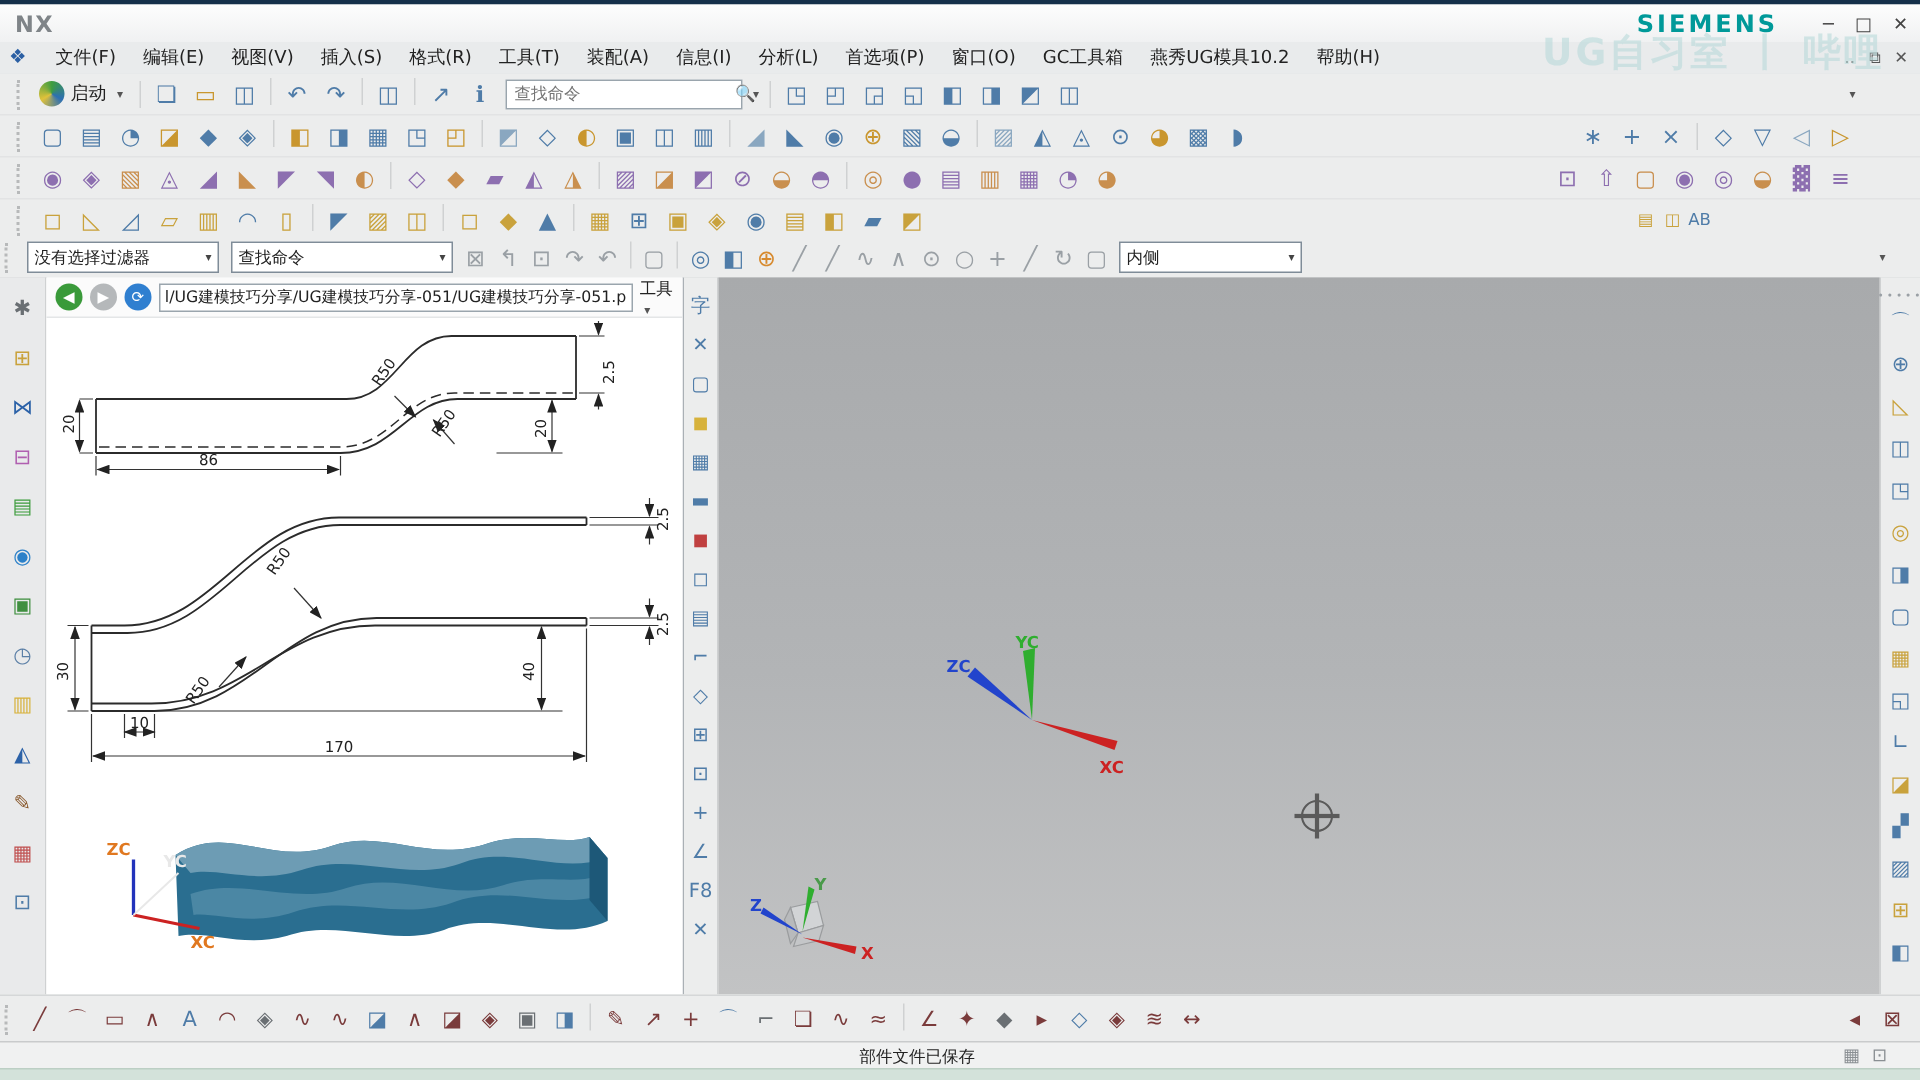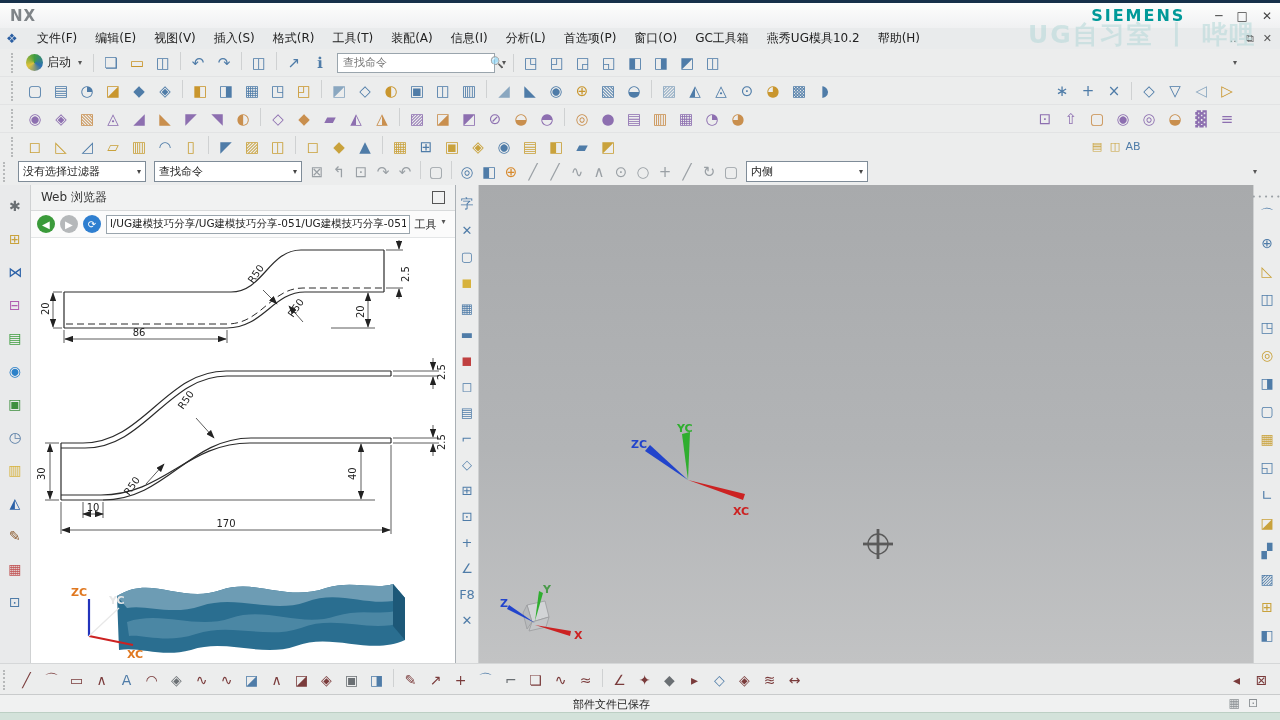--- a/index.html
+++ b/index.html
@@ -63,21 +63,21 @@
   
   .webpanel{width:425px;background:#fff;border-right:1px solid #aab0b5;display:flex;flex-direction:column;}
   .wp-head{height:25px;background:#f1f2f2;border-bottom:1px solid #d8dadb;display:flex;align-items:center;padding:0 10px;}
   .wp-title{font-size:12px;color:#333;}
   .wp-max{margin-left:auto;width:11px;height:11px;border:1px solid #555;}
   .wp-nav{height:26px;display:flex;align-items:center;padding:0 6px;gap:5px;border-bottom:1px solid #e4e6e7;background:#fbfbfb;}
   .navbtn{width:18px;height:18px;border-radius:50%;color:#fff;font-size:10px;display:flex;align-items:center;justify-content:center;flex:0 0 auto;}
   .nb-back{background:#3a9a3a;} .nb-fwd{background:#b5b8ba;} .nb-ref{background:#2f7fd0;}
   .addr{flex:1;height:17px;border:1px solid #9aa5ad;background:#fff;font-size:10.5px;color:#222;
         padding:0 3px;font-family:inherit;min-width:0;}
-  .toolslbl{font-size:11px;color:#222;white-space:nowrap;display:flex;align-items:flex-start;gap:2px;}
+  .toolslbl{font-size:11px;color:#222;white-space:nowrap;display:flex;align-items:flex-start;gap:2px;flex-direction:column;}
   .wp-content{flex:1;background:#fff;position:relative;overflow:hidden;}
   .wp-content svg{position:absolute;left:0;}
   .dimtxt{font-size:10px;fill:#222;}
   
   .midcol{width:23px;background:#eceded;border-right:1px solid #cfd1d2;display:flex;flex-direction:column;align-items:center;padding-top:6px;}
   .midcol .ic{width:20px;height:26px;font-size:13px;color:#4f7ca8;}
   .midcol .ic.y{color:#d7b23c;} .midcol .ic.r{color:#c04040;}
   .rightcol{width:26px;background:#eceded;border-left:1px solid #cfd1d2;display:flex;flex-direction:column;align-items:center;padding-top:8px;margin-left:auto;}
   .rightcol .ic{width:22px;height:28px;font-size:14px;color:#4f7ca8;}
   .rightcol .ic:nth-child(3n){color:#c9a23c;}
@@ -355,24 +355,20 @@
         <span class="ric g8">◷</span>
         <span class="ric g9">▥</span>
         <span class="ric g10">◭</span>
         <span class="ric g11">✎</span>
         <span class="ric g12">▦</span>
         <span class="ric g13">⊡</span>
       </span>
   </div>
 
   <div class="webpanel">
-    <div class="wp-head">
-      <span class="wp-title">Web 浏览器</span>
-      <span class="wp-max"></span>
-    </div>
     <div class="wp-nav">
       <span class="navbtn nb-back">◀</span>
       <span class="navbtn nb-fwd">▶</span>
       <span class="navbtn nb-ref">⟳</span>
       <input class="addr" value="l/UG建模技巧分享/UG建模技巧分享-051/UG建模技巧分享-051.png" style="">
       <span class="toolslbl">
         <span>工具</span>
           <span class="car">▾</span>
       </span>
     </div>

